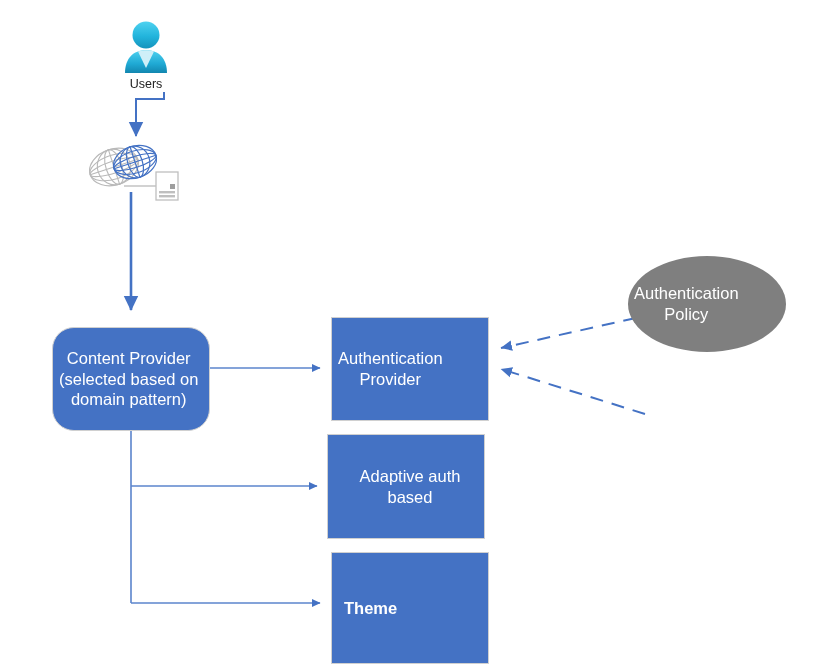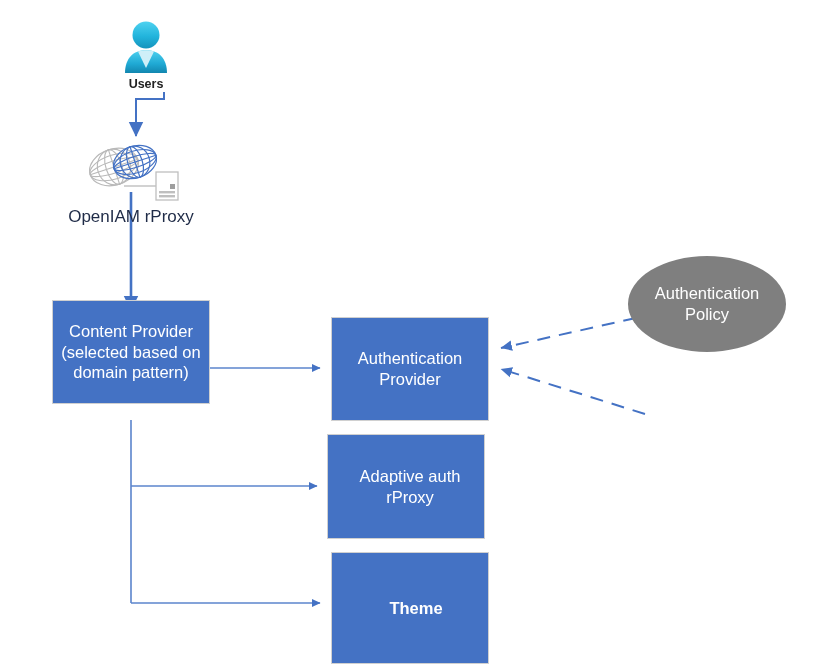--- a/index.html
+++ b/index.html
@@ -21,21 +21,20 @@
     position: absolute;
     left: 0;
     top: 0;
     width: 840px;
     height: 668px;
   }
   .node {
     position: absolute;
     display: flex;
     align-items: center;
-    justify-content: center;
     text-align: center;
     color: #ffffff;
     line-height: 1.26;
     box-sizing: border-box;
   }
   .node.box {
     background: #4472C4;
     border: 1px solid #d0d0d0;
     font-size: 16.5px;
   }
@@ -51,21 +50,20 @@
   }
   .caption {
     position: absolute;
     color: #1f2b47;
     text-align: center;
     white-space: nowrap;
   }
   #users-caption {
     font-size: 12.5px;
     color: #222222;
-    font-weight: bold;
   }
   #rproxy-caption {
     font-size: 17px;
     color: #1f2b47;
   }
   .icon-wrap {
     position: absolute;
   }
   
   #node-adaptive .label { transform: translateX(4px); }
@@ -167,35 +165,34 @@
       </g>
 
       <line x1="36" y1="50" x2="68" y2="50" stroke="#BFBFBF" stroke-width="1.4"></line>
 
       <rect x="68" y="36" width="22" height="28" fill="#ffffff" stroke="#BFBFBF" stroke-width="1.3"></rect>
       <rect x="82" y="48" width="5" height="5" fill="#9E9E9E"></rect>
       <rect x="71" y="55" width="16" height="2.4" fill="#BFBFBF"></rect>
       <rect x="71" y="59" width="16" height="2.4" fill="#BFBFBF"></rect>
     </svg>
   </div>
-  <div class="caption" id="rproxy-caption" style="left:31px; top:207px; width:200px;">OpenIAM rProxy</div>
-
-  <div class="node box" id="node-content-provider" style="left:52px; top:300px; width:158px; height:104px;">
+
+  <div class="node box" id="node-content-provider" style="left:52px; top:327px; width:158px; height:104px;border-radius:22px;">
     <span class="label">Content Provider
 (selected based on
 domain pattern)</span>
   </div>
 
   <div class="node box" id="node-authentication-provider" style="left:331px; top:317px; width:158px; height:104px;">
     <span class="label">Authentication
 Provider</span>
   </div>
 
   <div class="node box" id="node-adaptive" style="left:327px; top:434px; width:158px; height:105px;">
-    <span class="label">Adaptive auth rProxy</span>
+    <span class="label">Adaptive auth based</span>
   </div>
 
   <div class="node box" id="node-theme" style="left:331px; top:552px; width:158px; height:112px;">
     <span class="label">Theme</span>
   </div>
 
   <div class="node ellipse" id="node-auth-policy" style="left:628px; top:256px; width:158px; height:96px;">
     <span class="label">Authentication
 Policy</span>
   </div>

